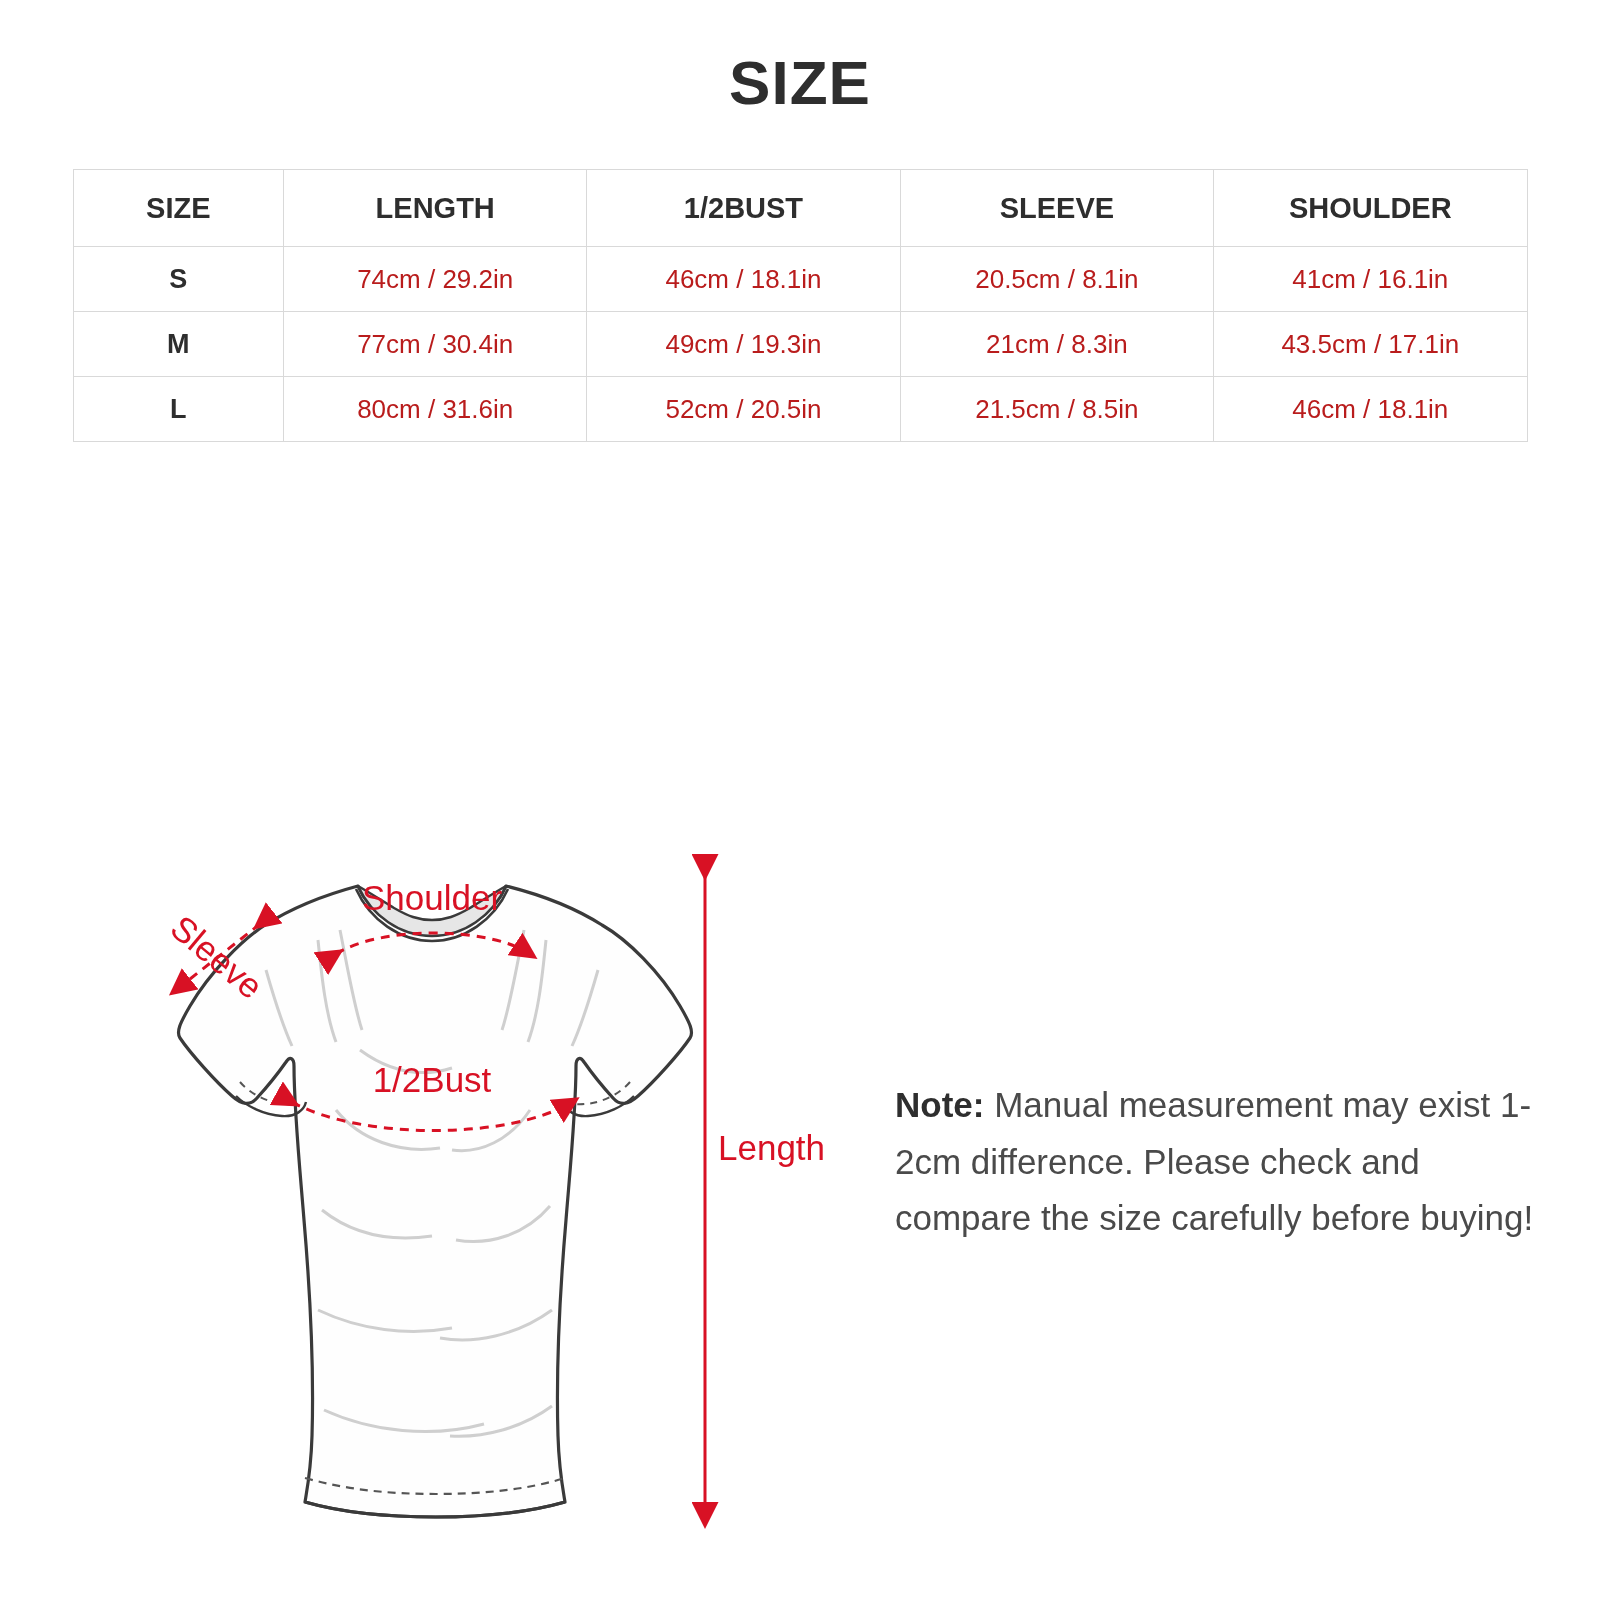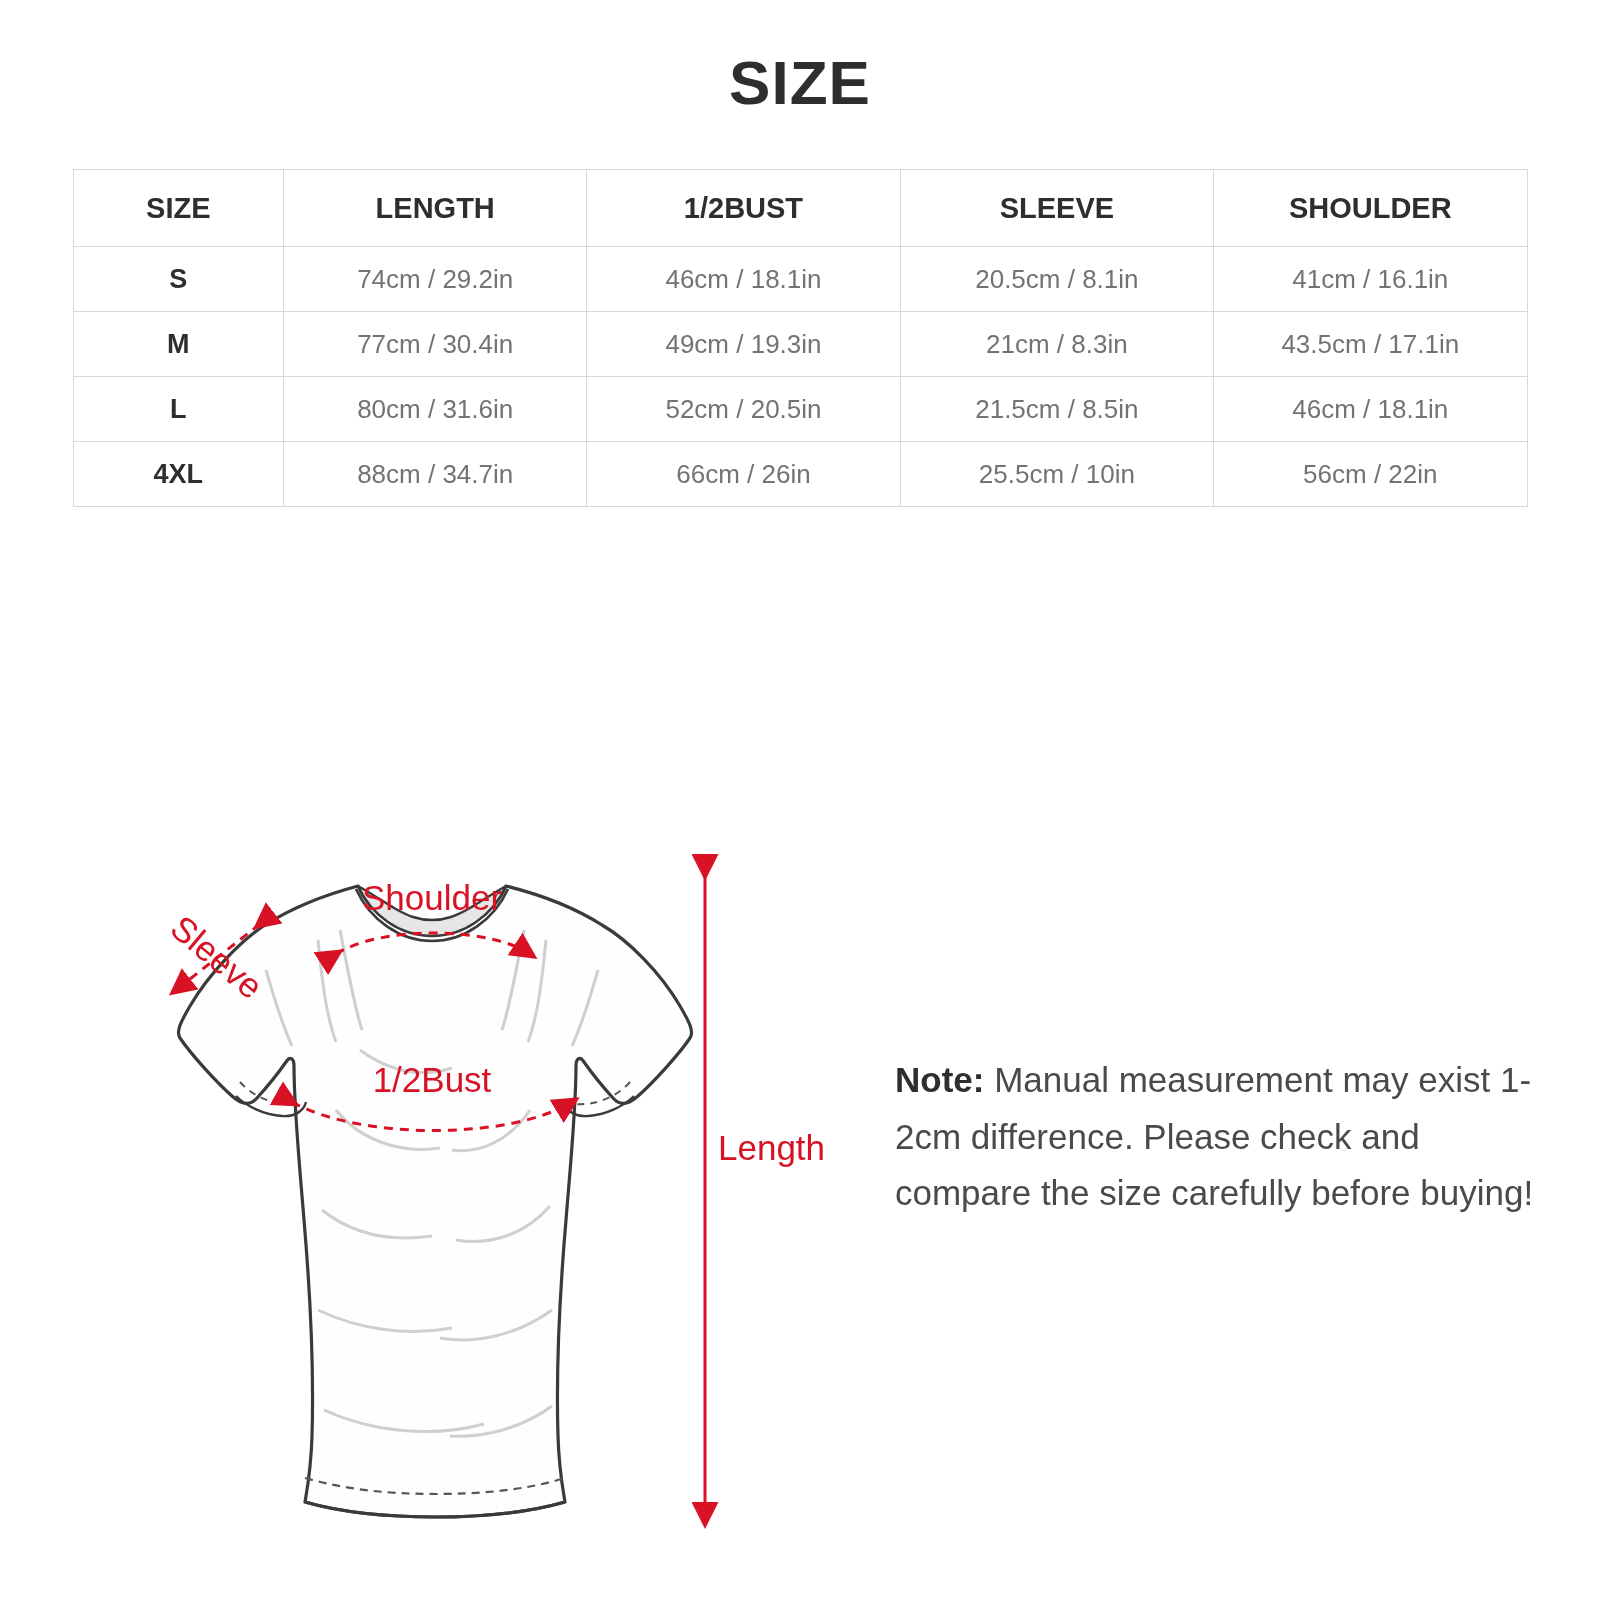--- a/index.html
+++ b/index.html
@@ -51,21 +51,21 @@
     height: 76px;
   }
   table.size-table td.size-cell {
     font-size: 27px;
     font-weight: bold;
     color: #2e2e2e;
   }
   table.size-table td.val-cell {
     font-size: 26px;
     font-weight: normal;
-    color: #737373;
+    color: #b91c1c;
   }
   table.size-table col.c-size { width: 205px; }
   table.size-table col.c-len  { width: 295px; }
   table.size-table col.c-bust { width: 305px; }
   table.size-table col.c-slv  { width: 305px; }
   table.size-table col.c-shd  { width: 305px; }
 
   
   .lower {
     position: absolute;
@@ -79,21 +79,21 @@
     left: 60px;
     top: 10px;
     width: 800px;
     height: 790px;
   }
   .shirt-area svg { display: block; }
 
   .note {
     position: absolute;
     left: 895px;
-    top: 252px;
+    top: 277px;
     width: 640px;
     font-size: 35px;
     line-height: 1.62;
     color: #4a4a4a;
   }
   .note b {
     color: #2e2e2e;
     font-weight: bold;
   }
 
@@ -136,27 +136,20 @@
         <td class="val-cell">49cm / 19.3in</td>
         <td class="val-cell">21cm / 8.3in</td>
         <td class="val-cell">43.5cm / 17.1in</td>
       </tr>
       <tr>
         <td class="size-cell">L</td>
         <td class="val-cell">80cm / 31.6in</td>
         <td class="val-cell">52cm / 20.5in</td>
         <td class="val-cell">21.5cm / 8.5in</td>
         <td class="val-cell">46cm / 18.1in</td>
-      </tr>
-      <tr>
-        <td class="size-cell">4XL</td>
-        <td class="val-cell">88cm / 34.7in</td>
-        <td class="val-cell">66cm / 26in</td>
-        <td class="val-cell">25.5cm / 10in</td>
-        <td class="val-cell">56cm / 22in</td>
       </tr>
     </tbody>
   </table>
 </div>
 
 <div class="lower">
 
   <div class="shirt-area">
     <svg width="800" height="790" viewBox="0 0 800 790" xmlns="http://www.w3.org/2000/svg">
       <defs>

